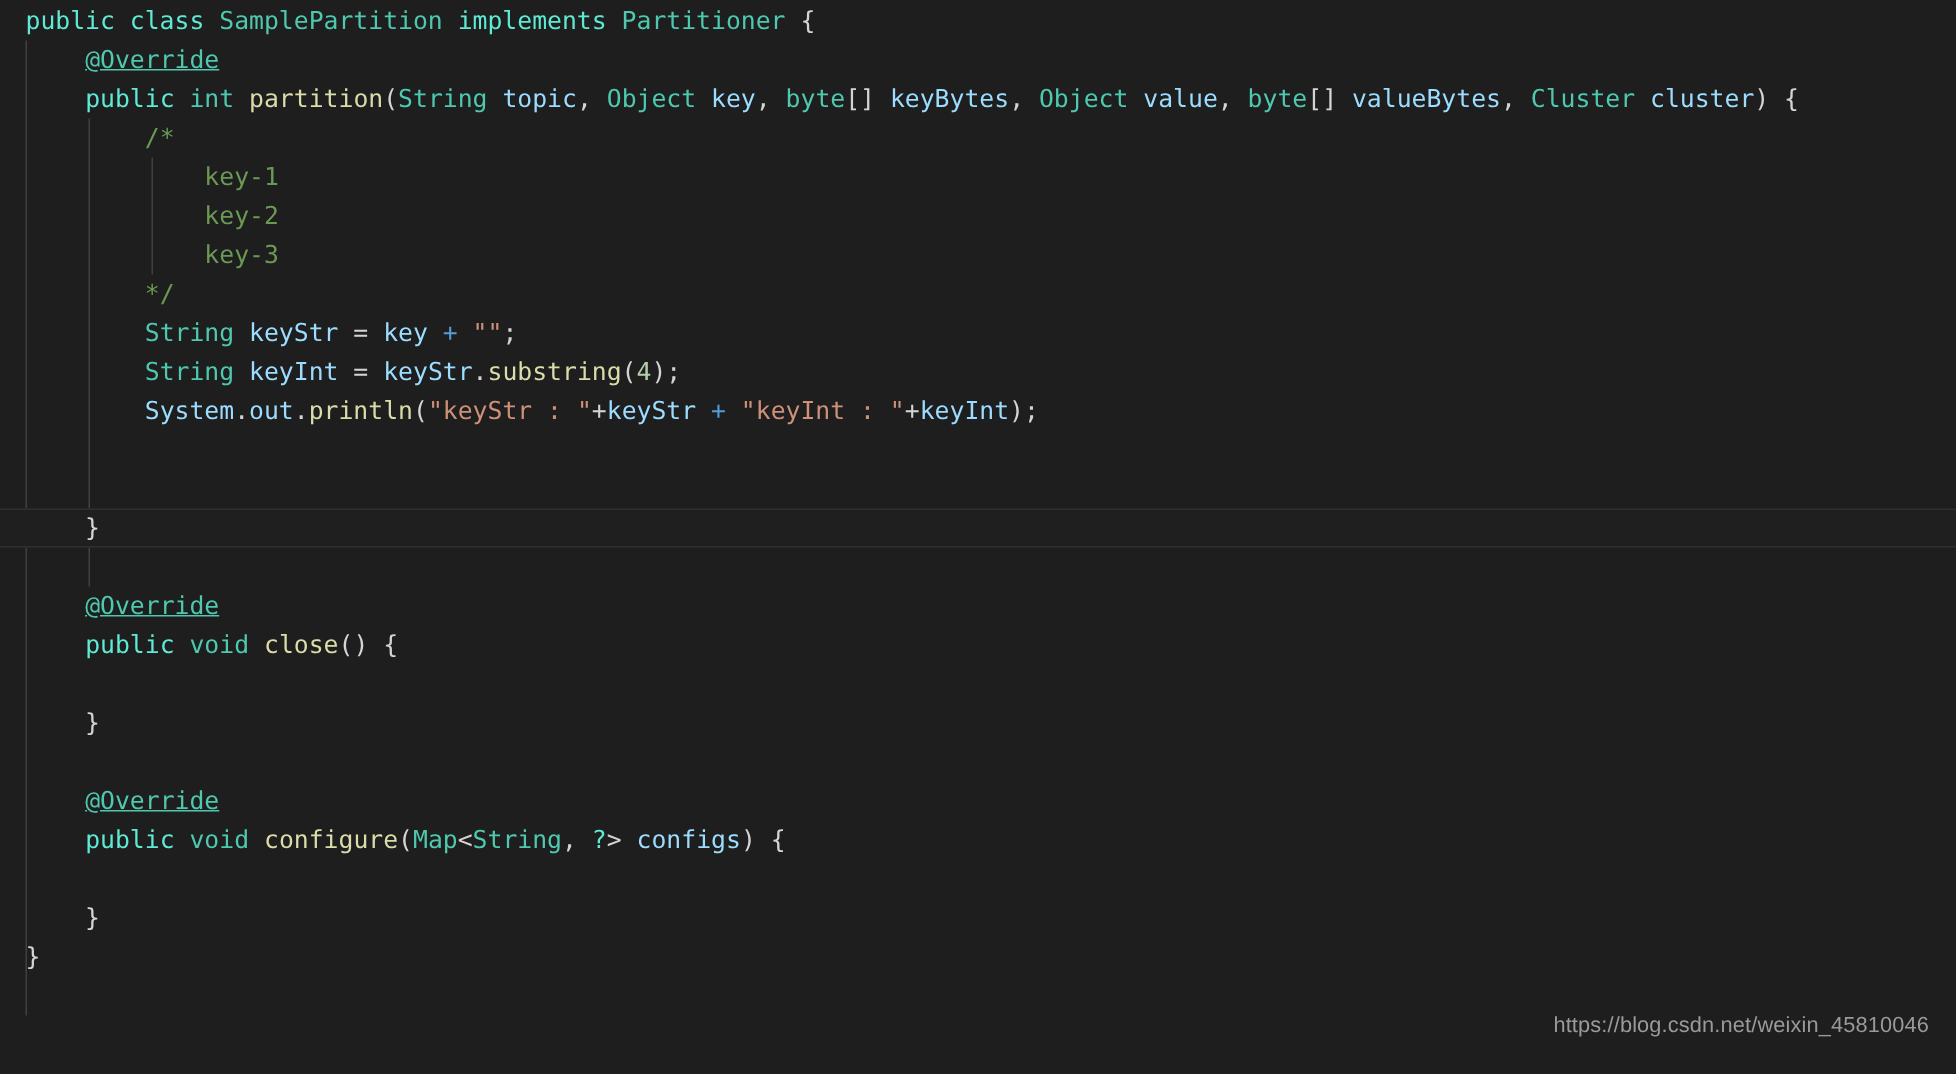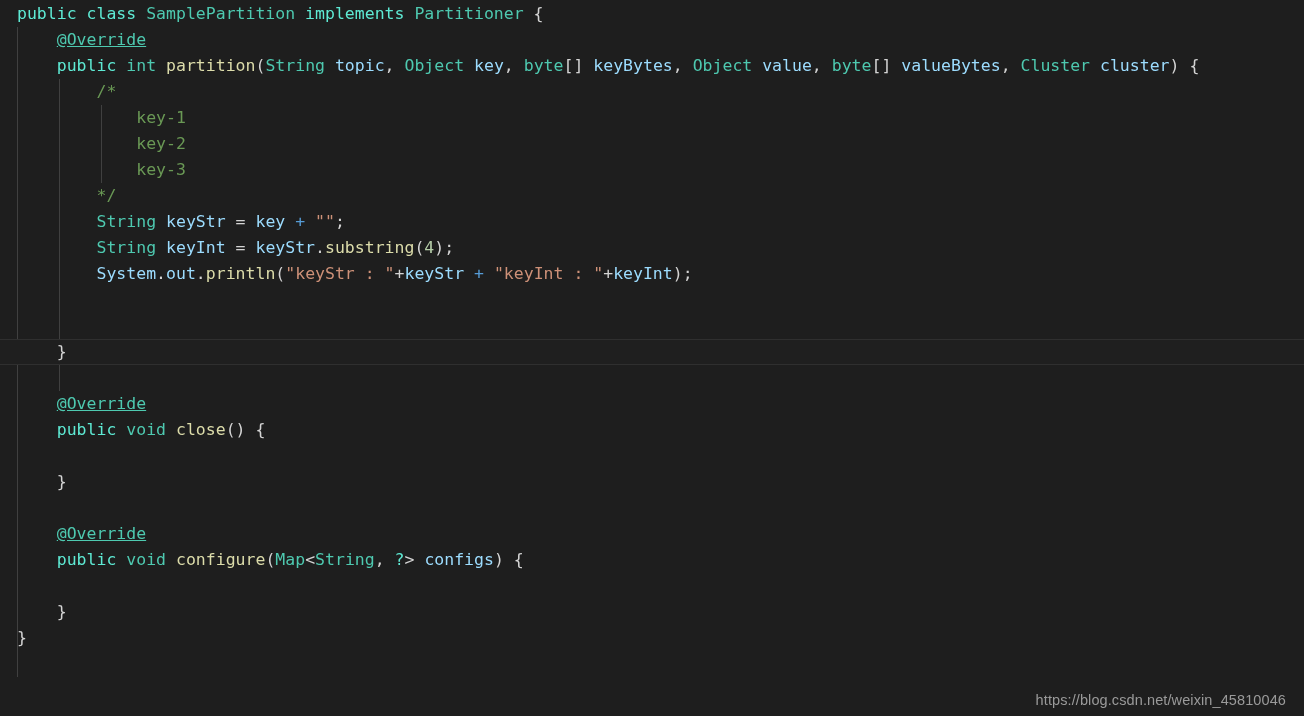--- a/index.html
+++ b/index.html
@@ -73,21 +73,21 @@
   .ann  { color: #4ec9b0; text-decoration: underline; }              
   .str  { color: #ce9178; }              
   .cmt  { color: #6a9955; }              
   .num  { color: #b5cea8; }              
   .pun  { color: #d4d4d4; }              
   .op   { color: #569cd6; }              
 
   .watermark {
     position: absolute;
     right: 18px;
-    bottom: 8px;
+    bottom: 24px;
     font-family: "Liberation Sans", sans-serif;
     font-size: 14.5px;
     color: #9a9a9a;
     letter-spacing: 0.1px;
     white-space: nowrap;
   }
 </style>
 </head>
 <body>
 

